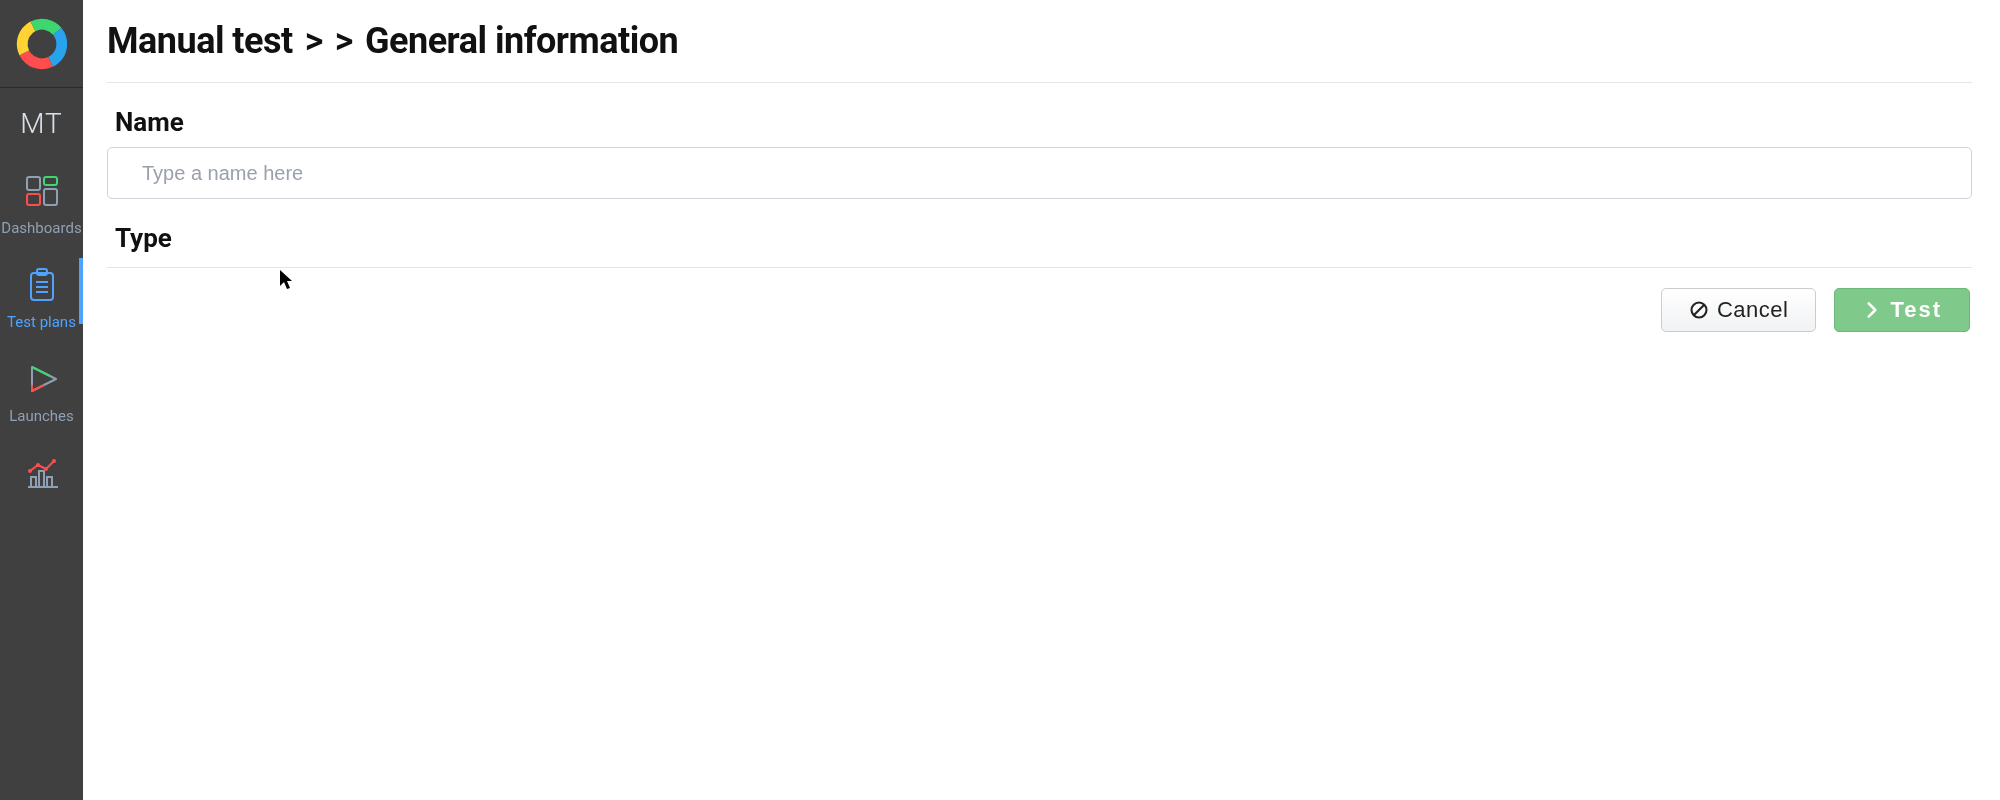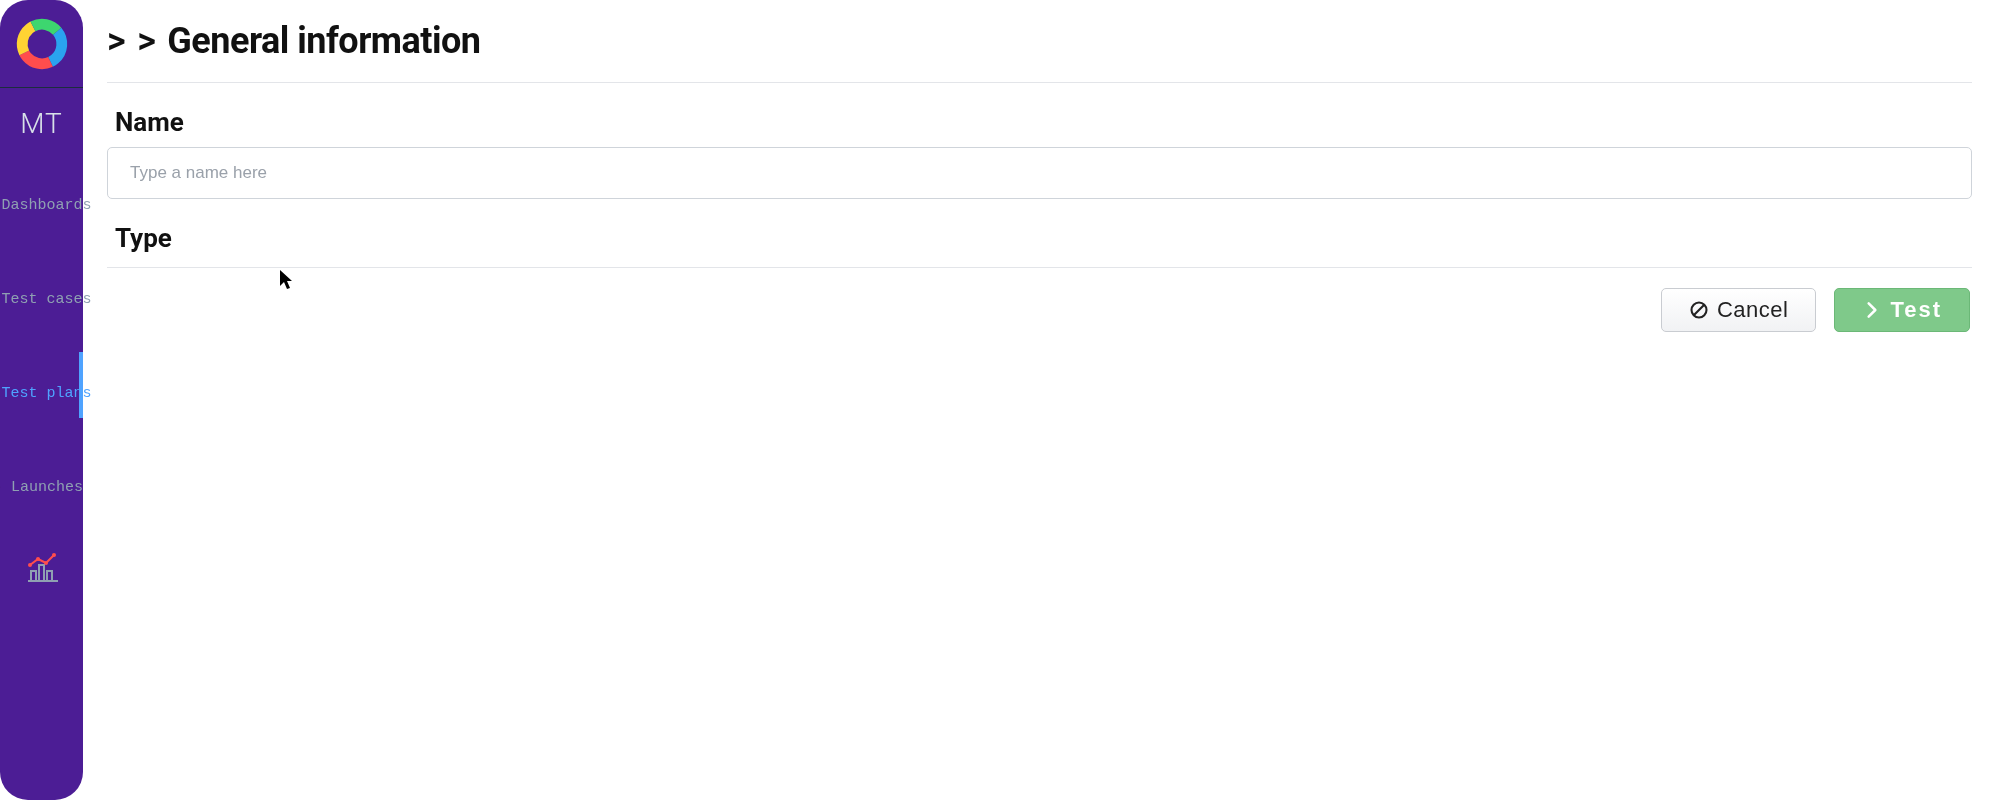--- a/index.html
+++ b/index.html
@@ -11,27 +11,26 @@
       font-family: -apple-system, BlinkMacSystemFont, "Segoe UI", Roboto, Helvetica, Arial, sans-serif;
       display: flex;
       height: 800px;
       width: 2000px;
       overflow: hidden;
       background: #fff;
     }
     
     .sidebar {
       width: 83px;
-      background: #4c1d95;
+      background: #404040;
       color: #b9c4d0;
       display: flex;
       flex-direction: column;
       align-items: center;
       flex-shrink: 0;
-      border-radius: 28px;
     }
     .logo {
       width: 83px;
       height: 88px;
       display: flex;
       align-items: center;
       justify-content: center;
       border-bottom: 1px solid #1d2d3d;
     }
     .project-badge {
@@ -42,29 +41,28 @@
       justify-content: center;
       font-size: 28px;
       font-weight: 300;
       color: #d8e0e8;
       letter-spacing: 1px;
     }
     .nav-item {
       width: 83px;
       height: 94px;
       display: flex;
-      flex-direction: row;
+      flex-direction: column;
       align-items: center;
       justify-content: center;
       gap: 10px;
       color: #8fa0b2;
       font-size: 15px;
       cursor: pointer;
       position: relative;
-      font-family: Liberation Mono, monospace;
     }
     .nav-item.active {
       color: #4fa3ff;
     }
     .nav-item.active::after {
       content: "";
       position: absolute;
       right: 0;
       top: 6px;
       bottom: 22px;
@@ -110,22 +108,22 @@
       color: #111;
       margin-top: 24px;
       margin-bottom: 10px;
       margin-left: 8px;
     }
     .text-input {
       width: 100%;
       height: 52px;
       border: 1px solid #cfd4da;
       border-radius: 5px;
-      padding: 0 22px;
-      font-size: 17px;
+      padding: 0 34px;
+      font-size: 20px;
       color: #6d28d9;
       background: #fff;
     }
     .text-input::placeholder {
       color: #9aa1aa;
     }
     .tree-line {
       margin-top: 4px;
       border: none;
       border-top: 1px solid #e3e5e9;
@@ -192,32 +190,20 @@
   <div class="nav-item">
     <svg viewBox="0 0 40 36">
       <rect x="5" y="4" width="13" height="13" rx="2" fill="none" stroke="#8fa0b2" stroke-width="2"></rect>
       <rect x="22" y="4" width="13" height="8" rx="2" fill="none" stroke="#3dd66f" stroke-width="2"></rect>
       <rect x="5" y="21" width="13" height="11" rx="2" fill="none" stroke="#ff4d4d" stroke-width="2"></rect>
       <rect x="22" y="16" width="13" height="16" rx="2" fill="none" stroke="#8fa0b2" stroke-width="2"></rect>
     </svg>
     <span class="nav-label">Dashboards</span>
   </div>
 
-  <div class="nav-item">
-    <svg viewBox="0 0 40 36">
-      <rect x="8" y="4" width="24" height="28" rx="3" fill="none" stroke="#8fa0b2" stroke-width="2"></rect>
-      <circle cx="14" cy="12" r="1.5" fill="#8fa0b2"></circle>
-      <line x1="18" y1="12" x2="28" y2="12" stroke="#8fa0b2" stroke-width="2"></line>
-      <circle cx="14" cy="18" r="1.5" fill="#8fa0b2"></circle>
-      <line x1="18" y1="18" x2="28" y2="18" stroke="#8fa0b2" stroke-width="2"></line>
-      <circle cx="14" cy="24" r="1.5" fill="#8fa0b2"></circle>
-      <line x1="18" y1="24" x2="28" y2="24" stroke="#8fa0b2" stroke-width="2"></line>
-    </svg>
-    <span class="nav-label">Test cases</span>
-  </div>
 
   <div class="nav-item active">
     <svg viewBox="0 0 40 36">
       <rect x="9" y="6" width="22" height="27" rx="3" fill="none" stroke="#4fa3ff" stroke-width="2"></rect>
       <rect x="15" y="2" width="10" height="6" rx="2" fill="none" stroke="#4fa3ff" stroke-width="2"></rect>
       <line x1="14" y1="15" x2="26" y2="15" stroke="#4fa3ff" stroke-width="2"></line>
       <line x1="14" y1="20" x2="26" y2="20" stroke="#4fa3ff" stroke-width="2"></line>
       <line x1="14" y1="25" x2="26" y2="25" stroke="#4fa3ff" stroke-width="2"></line>
     </svg>
     <span class="nav-label">Test plans</span>
@@ -242,20 +228,21 @@
       <circle cx="8" cy="14" r="2" fill="#ff4d4d"></circle>
       <circle cx="16" cy="8" r="2" fill="#ff4d4d"></circle>
       <circle cx="24" cy="12" r="2" fill="#ff4d4d"></circle>
       <circle cx="32" cy="4" r="2" fill="#ff4d4d"></circle>
     </svg>
   </div>
 </nav>
 
 <main class="main" style="position:relative;">
   <h1 class="breadcrumb">
+    <span>Manual test</span>
     <span class="sep">&gt;</span>
     <span class="sep">&gt;</span>
     <span>General information</span>
   </h1>
 
   <hr class="divider">
 
   <label class="field-label">Name</label>
   <input class="text-input" type="text" placeholder="Type a name here" style="">
 

